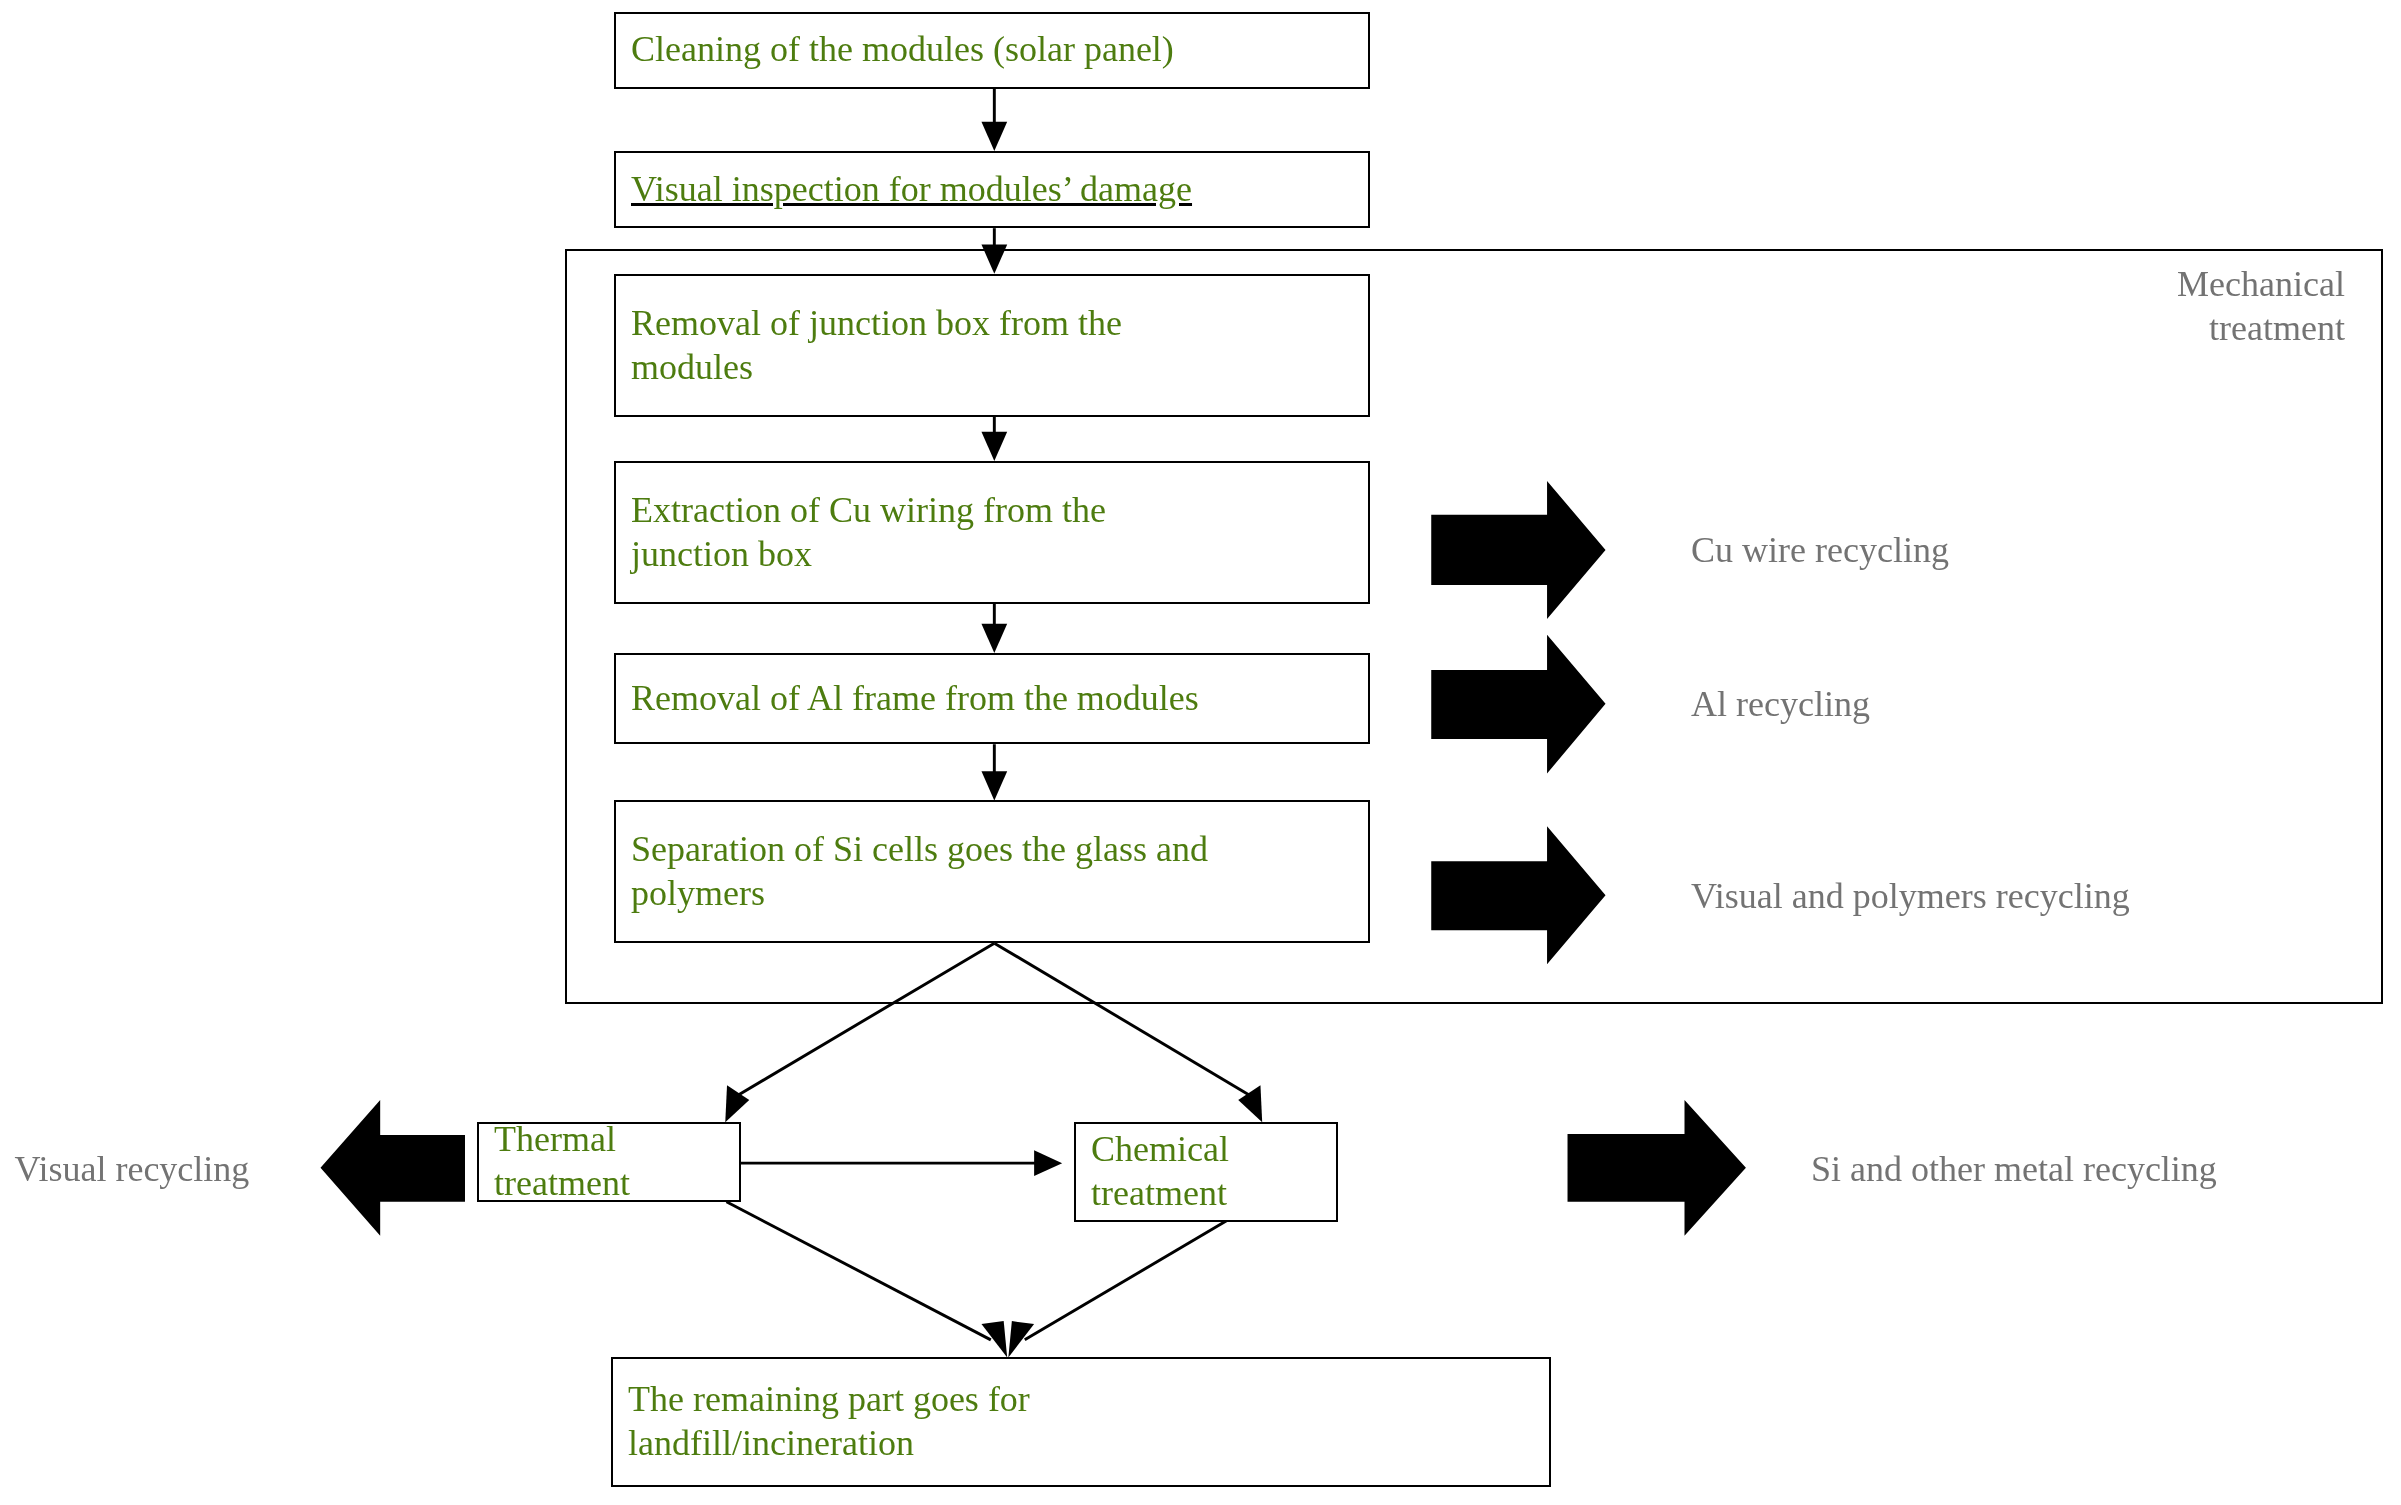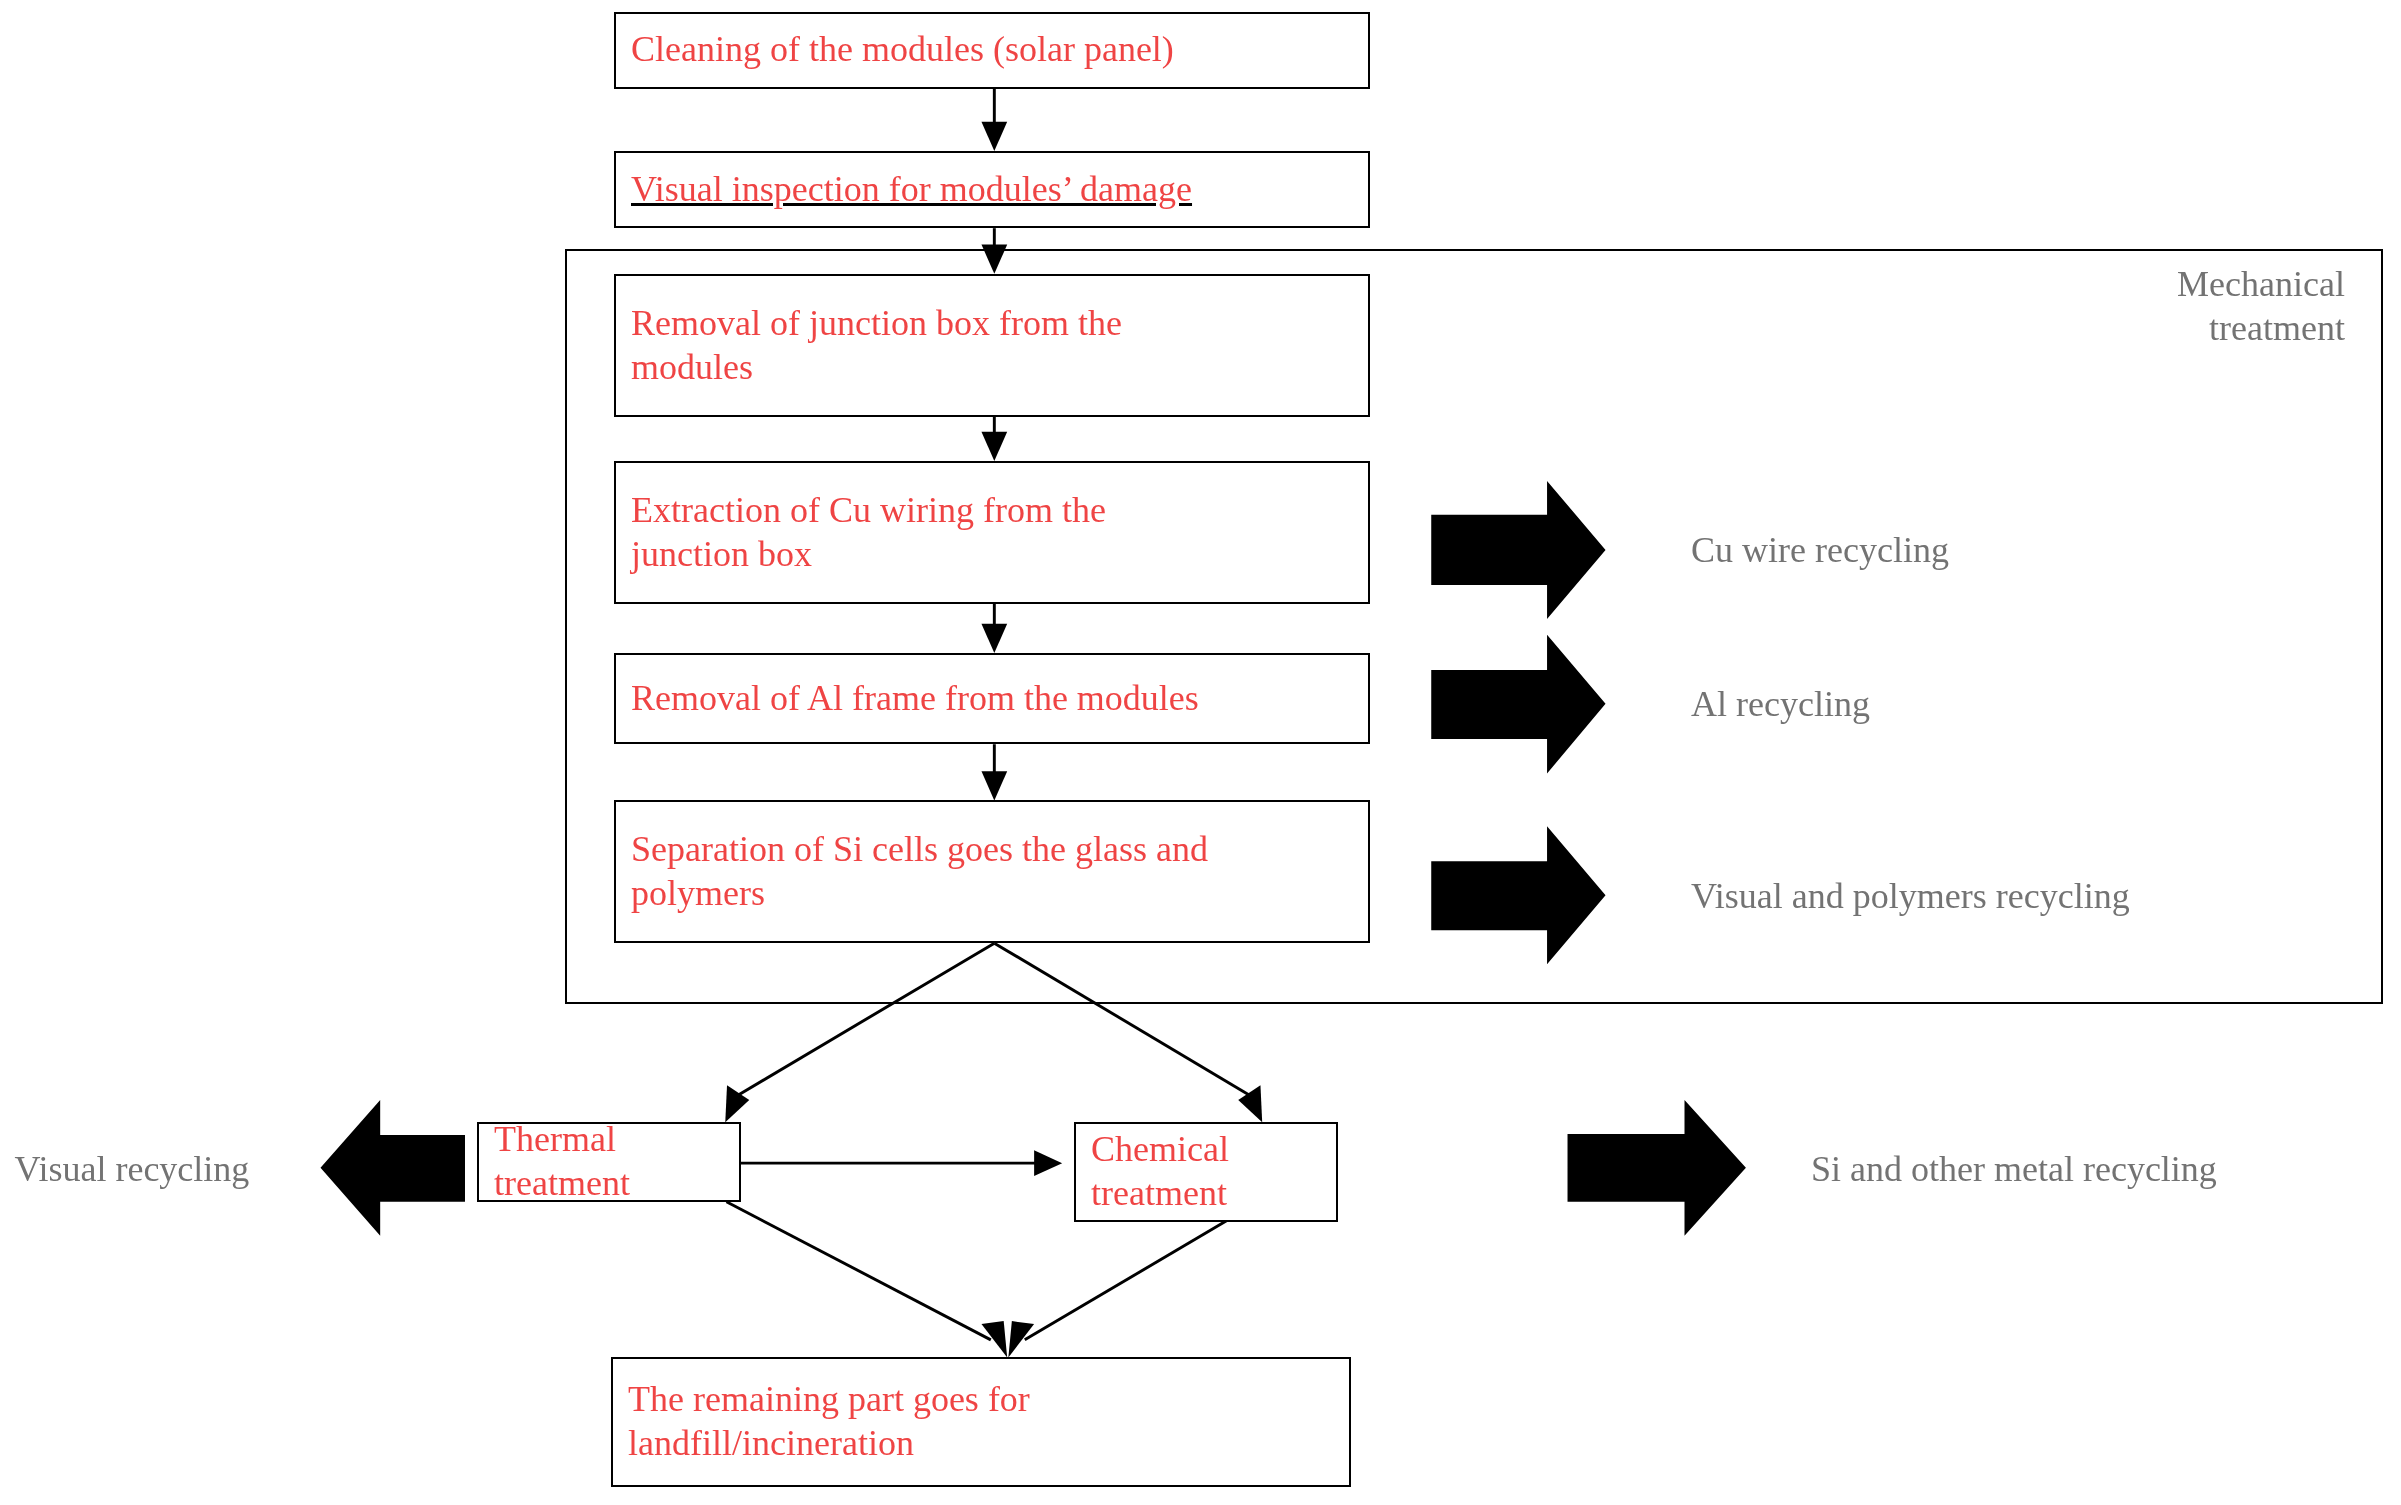--- a/index.html
+++ b/index.html
@@ -28,21 +28,21 @@
     position: absolute;
     box-sizing: border-box;
     border: 2.9px solid #000000;
     background: #ffffff;
     display: flex;
     align-items: center;
   }
   .node-text {
     font-size: 36px;
     line-height: 1.22;
-    color: #ef4444;
+    color: #4d7c0f;
     padding-left: 15px;
     padding-right: 9.4px;
     white-space: pre-line;
   }
   .group-box {
     position: absolute;
     box-sizing: border-box;
     border: 2.9px solid #000000;
     background: transparent;
   }
@@ -158,21 +158,21 @@
   </div>
 
   <div class="node-box" style="left:477px; top:1122px; width:264px; height:80px;">
     <span class="node-text">Thermal treatment</span>
   </div>
 
   <div class="node-box" style="left:1074px; top:1122px; width:264px; height:100px;">
     <span class="node-text">Chemical treatment</span>
   </div>
 
-  <div class="node-box" style="left:611px; top:1357px; width:740px; height:130px;">
+  <div class="node-box" style="left:611px; top:1357px; width:940px; height:130px;">
     <span class="node-text">The remaining part goes for
 landfill/incineration</span>
   </div>
 
   <div class="free-label" style="left:1691px; top:529px;">Cu wire recycling</div>
 
   <div class="free-label" style="left:1691px; top:683px;">Al recycling</div>
 
   <div class="free-label" style="left:1691px; top:875px;">Visual and polymers recycling</div>
 

